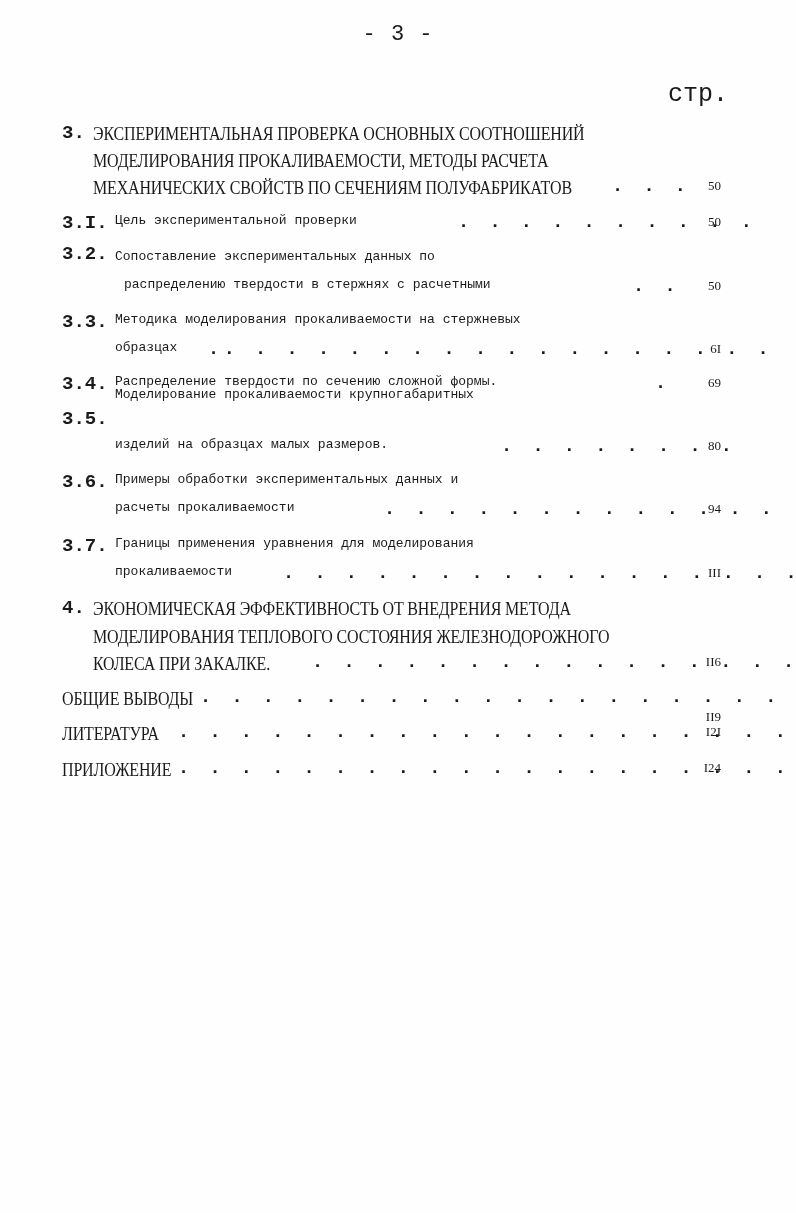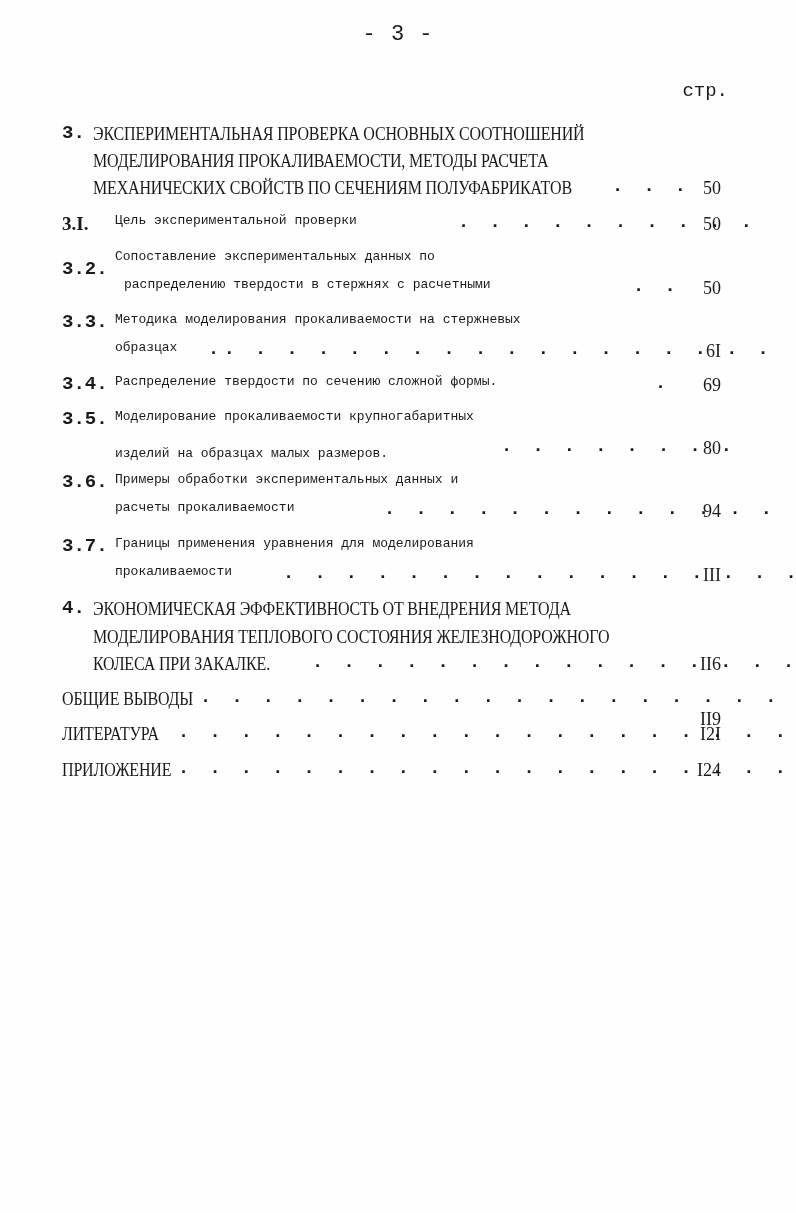--- a/index.html
+++ b/index.html
@@ -28,21 +28,21 @@
       left: 0;
       width: 796px;
       text-align: center;
       font-size: 22px;
       letter-spacing: 1px;
     }
     .col-header {
       position: absolute;
       top: 80px;
       right: 68px;
-      font-size: 19px;
+      font-size: 25px;
     }
     .line {
       position: absolute;
       font-size: 13px;
       white-space: pre;
       line-height: 1;
     }
     .num {
       position: absolute;
       left: 62px;
@@ -61,21 +61,21 @@
       position: absolute;
       font-size: 18.5px;
       letter-spacing: 4.6px;
       line-height: 1;
       white-space: pre;
       font-weight: bold;
     }
     .pg {
       position: absolute;
       right: 75px;
-      font-size: 18px;
+      font-size: 13px;
       line-height: 1;
       text-align: center;
       font-family: "Liberation Serif", "DejaVu Serif", serif;
     }
   </style>
 </head>
 <body>
 
 <div class="page">
 
@@ -85,28 +85,28 @@
   <div>
     <div class="num" style="top:124px;">3.</div>
     <div class="line caps" style="left:93px; top:124px;">ЭКСПЕРИМЕНТАЛЬНАЯ ПРОВЕРКА ОСНОВНЫХ СООТНОШЕНИЙ</div>
     <div class="line caps" style="left:93px; top:151px;">МОДЕЛИРОВАНИЯ ПРОКАЛИВАЕМОСТИ, МЕТОДЫ РАСЧЕТА</div>
     <div class="line caps" style="left:93px; top:178px;">МЕХАНИЧЕСКИХ СВОЙСТВ ПО СЕЧЕНИЯМ ПОЛУФАБРИКАТОВ</div>
     <div class="lead" style="left:612px; top:178px;">. . .</div>
     <div class="pg" style="top:179px;">50</div>
   </div>
 
   <div>
-    <div class="num" style="top:214px;font-family:Liberation Serif, serif;">3.I.</div>
+    <div class="num" style="top:214px;">3.I.</div>
     <div class="line" style="left:115px; top:214px;">Цель экспериментальной проверки</div>
     <div class="lead" style="left:458px; top:214px;">. . . . . . . . . .</div>
     <div class="pg" style="top:215px;">50</div>
   </div>
 
   <div>
-    <div class="num" style="top:260px;">3.2.</div>
+    <div class="num" style="top:245px;">3.2.</div>
     <div class="line" style="left:115px; top:250px;">Сопоставление экспериментальных данных по</div>
     <div class="line" style="left:124px; top:278px;">распределению твердости в стержнях с расчетными</div>
     <div class="lead" style="left:633px; top:278px;">. .</div>
     <div class="pg" style="top:279px;">50</div>
   </div>
 
   <div>
     <div class="num" style="top:313px;">3.3.</div>
     <div class="line" style="left:115px; top:313px;">Методика моделирования прокаливаемости на стержневых</div>
     <div class="line" style="left:115px; top:341px;">образцах</div>
@@ -116,22 +116,22 @@
 
   <div>
     <div class="num" style="top:375px;">3.4.</div>
     <div class="line" style="left:115px; top:375px;text-align:right;">Распределение твердости по сечению сложной формы.</div>
     <div class="lead" style="left:655px; top:375px;">.</div>
     <div class="pg" style="top:376px;">69</div>
   </div>
 
   <div>
     <div class="num" style="top:410px;">3.5.</div>
-    <div class="line" style="left:115px; top:410px;text-align:right;">Моделирование прокаливаемости крупногабаритных</div>
-    <div class="line" style="left:115px; top:447px;">изделий на образцах малых размеров.</div>
+    <div class="line" style="left:115px; top:388px;text-align:right;">Моделирование прокаливаемости крупногабаритных</div>
+    <div class="line" style="left:115px; top:438px;">изделий на образцах малых размеров.</div>
     <div class="lead" style="left:501px; top:438px;">. . . . . . . .</div>
     <div class="pg" style="top:439px;">80</div>
   </div>
 
   <div>
     <div class="num" style="top:473px;">3.6.</div>
     <div class="line" style="left:115px; top:473px;">Примеры обработки экспериментальных данных и</div>
     <div class="line" style="left:115px; top:501px;">расчеты прокаливаемости</div>
     <div class="lead" style="left:384px; top:501px;">. . . . . . . . . . . . . .</div>
     <div class="pg" style="top:502px;">94</div>

